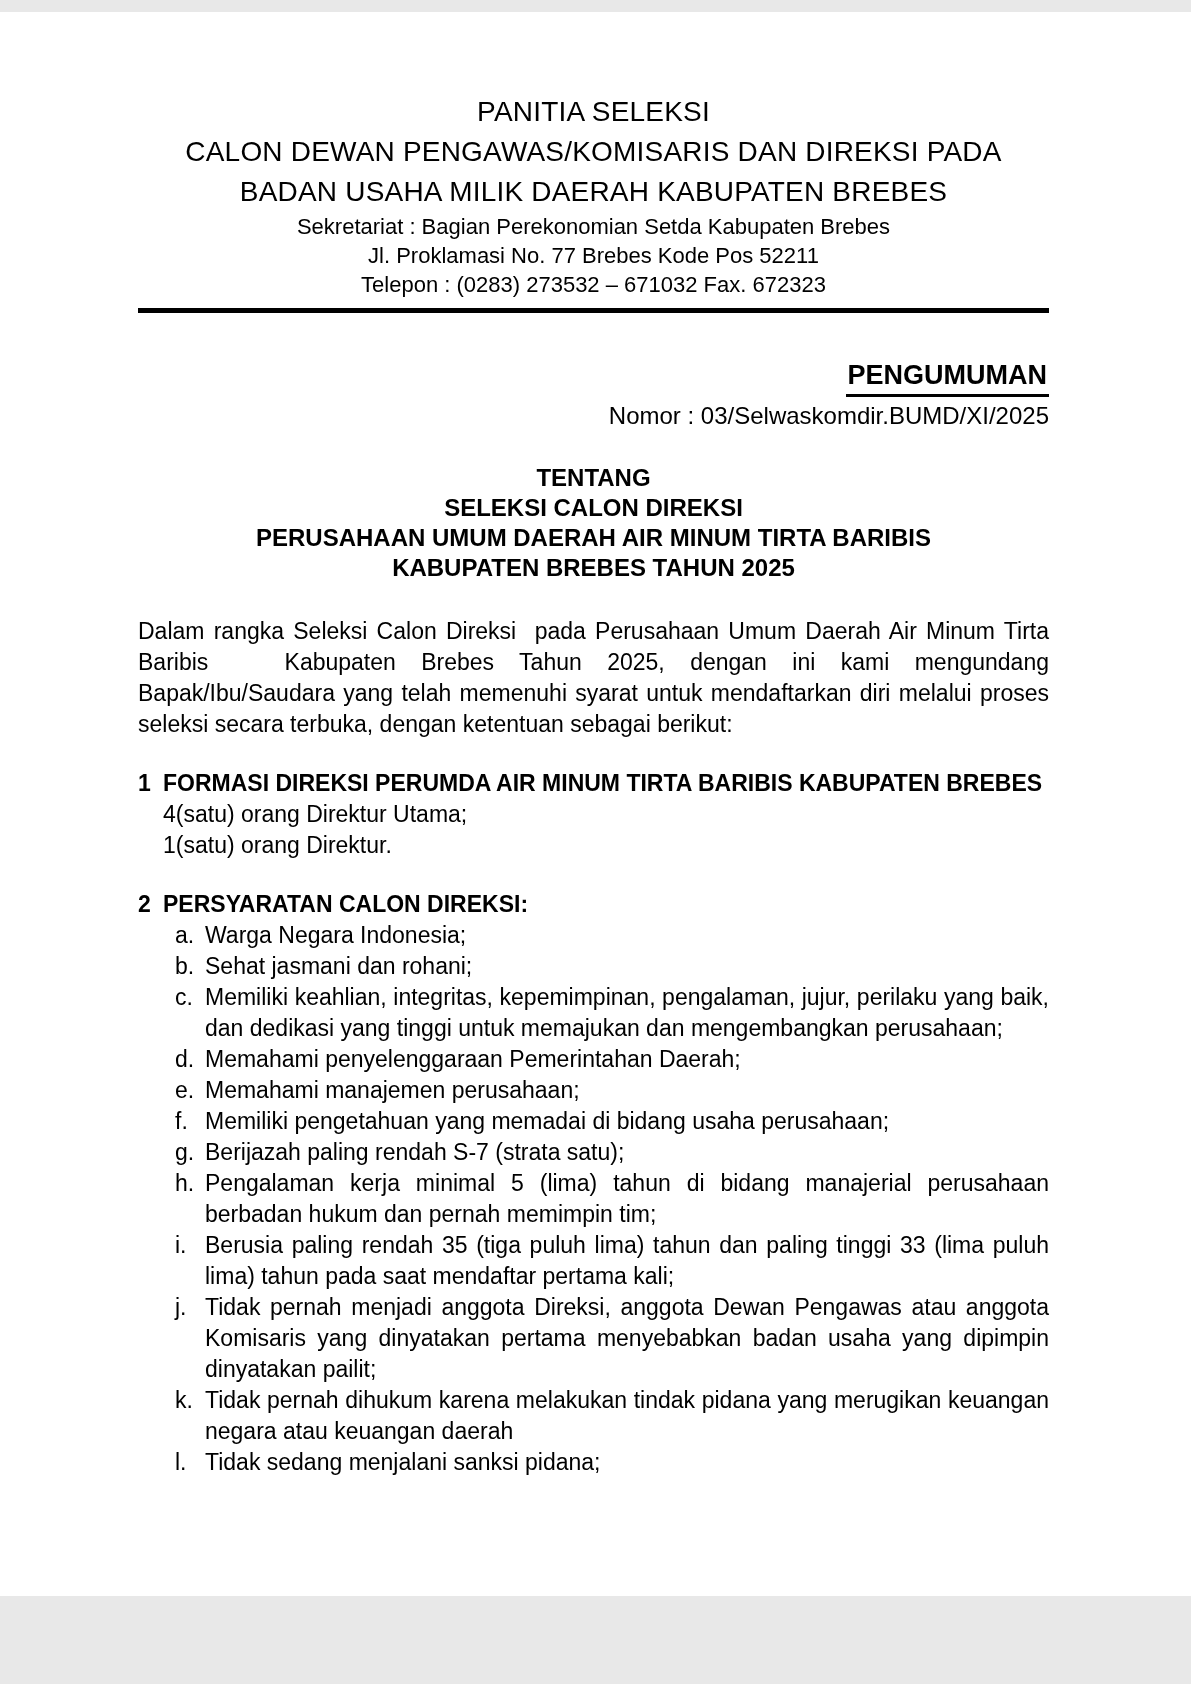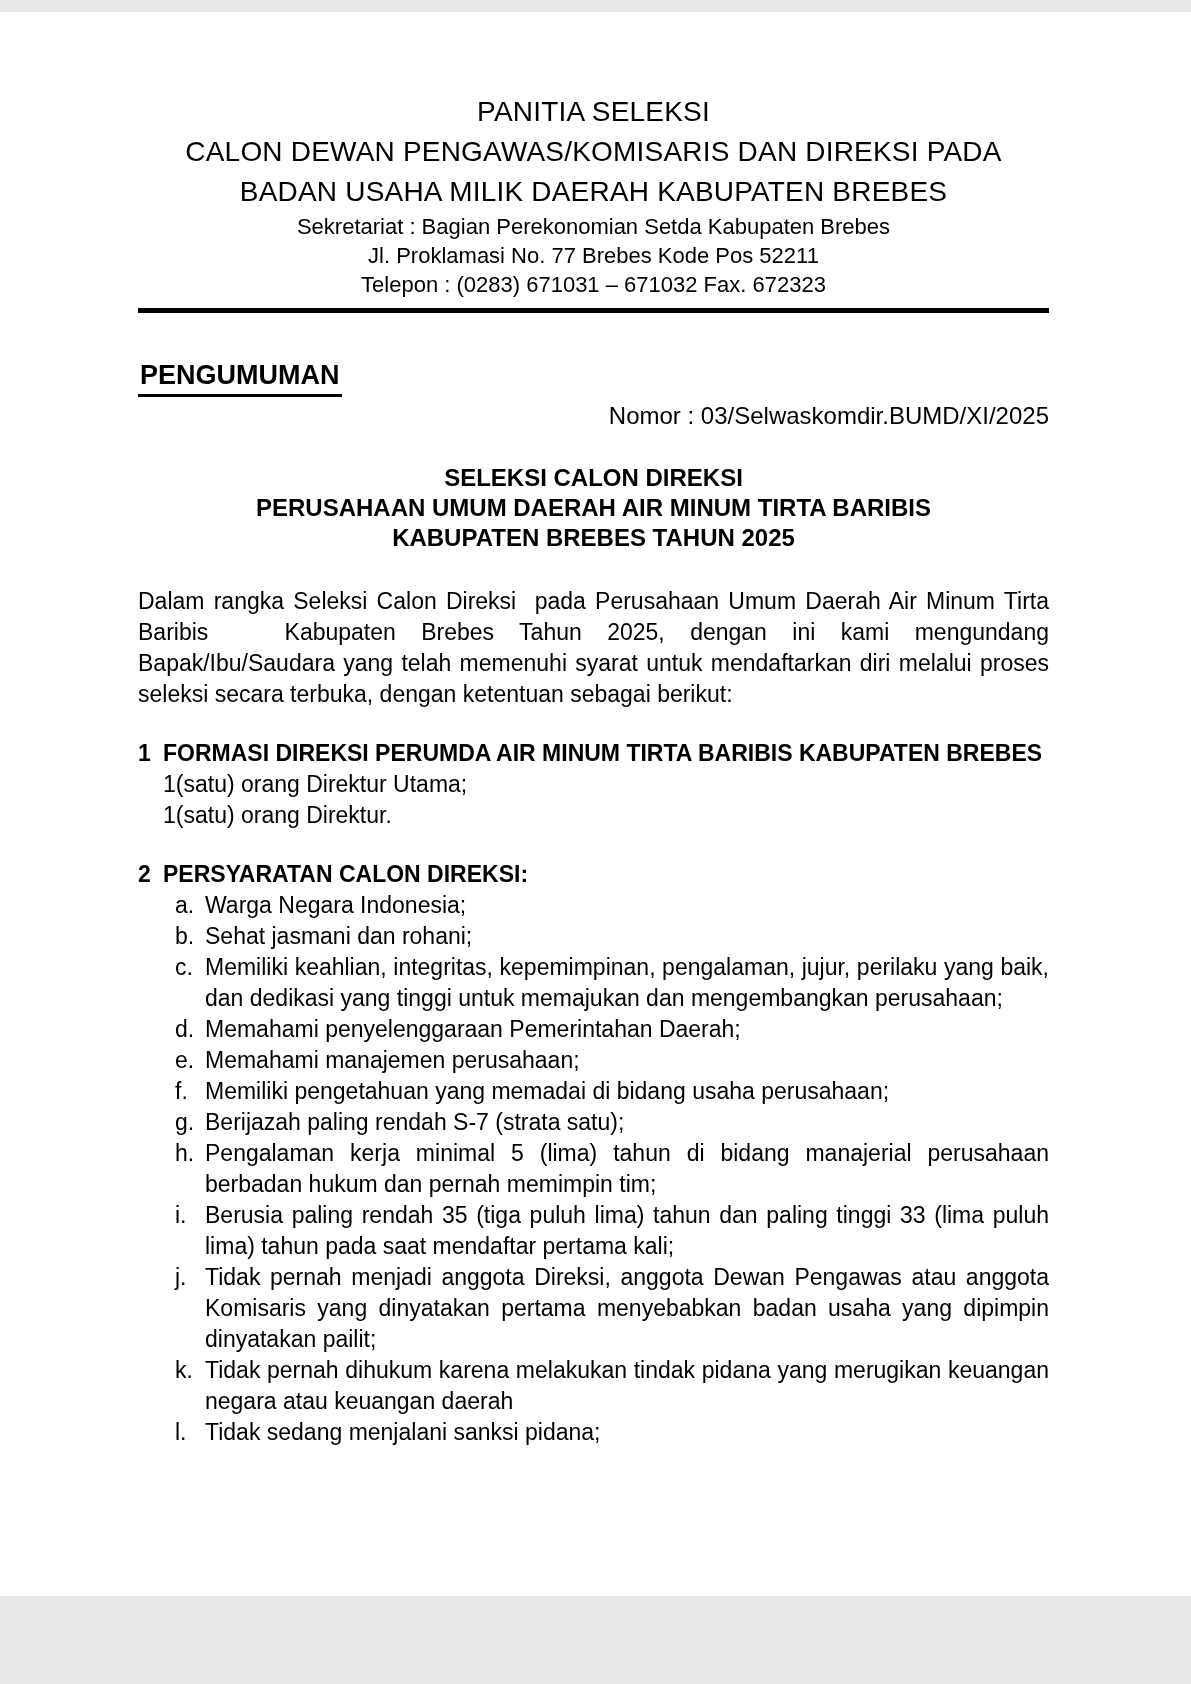--- a/index.html
+++ b/index.html
@@ -17,21 +17,21 @@
   .letterhead { text-align: center; }
   .lh-main { font-size: 28px; line-height: 40px; letter-spacing: 0.2px; }
   .lh-sub  { font-size: 22px; line-height: 29px; }
   .rule-double {
     margin-top: 9px;
     height: 3px;
     border-top: 2px solid #000;
     border-bottom: 3px solid #000;
   }
   
-  .doc-title { text-align: left; margin-top: 44px; font-size: 27px; font-weight: bold; line-height: 36px; }
+  .doc-title { text-align: right; margin-top: 44px; font-size: 27px; font-weight: bold; line-height: 36px; }
   .doc-title .underlined { display: inline-block; border-bottom: 3px solid #000; padding: 0 2px 1px 2px; }
   .doc-number { text-align: right; font-size: 24px; line-height: 31px; margin-top: 3px; }
   .about { text-align: center; margin-top: 32px; font-weight: bold; font-size: 24px; line-height: 30px; }
   
   .intro {
     margin-top: 33px;
     font-size: 23px;
     line-height: 31px;
     text-align: justify;
     white-space: pre-wrap;
@@ -50,48 +50,49 @@
 <body>
 
 <div class="page">
 
   <header class="letterhead">
     <div class="lh-main">PANITIA SELEKSI</div>
     <div class="lh-main">CALON DEWAN PENGAWAS/KOMISARIS DAN DIREKSI PADA</div>
     <div class="lh-main">BADAN USAHA MILIK DAERAH KABUPATEN BREBES</div>
     <div class="lh-sub">Sekretariat : Bagian Perekonomian Setda Kabupaten Brebes</div>
     <div class="lh-sub">Jl. Proklamasi No. 77 Brebes Kode Pos 52211</div>
-    <div class="lh-sub">Telepon : (0283) 671031 – 671032 Fax. 672323</div>
+    <div class="lh-sub">Telepon : (0283) 273532 – 671032 Fax. 672323</div>
   </header>
 
   <div class="rule-double"></div>
 
   <main>
 
     <div class="doc-title">
       <span class="underlined">PENGUMUMAN</span>
     </div>
     <div class="doc-number">Nomor : 03/Selwaskomdir.BUMD/XI/2025</div>
 
     <div class="about">
+      <div>TENTANG</div>
       <div>SELEKSI CALON DIREKSI</div>
       <div>PERUSAHAAN UMUM DAERAH AIR MINUM TIRTA BARIBIS</div>
       <div>KABUPATEN BREBES TAHUN 2025</div>
     </div>
 
     <p class="intro">Dalam rangka Seleksi Calon Direksi  pada Perusahaan Umum Daerah Air Minum Tirta Baribis   Kabupaten Brebes Tahun 2025, dengan ini kami mengundang Bapak/Ibu/Saudara yang telah memenuhi syarat untuk mendaftarkan diri melalui proses seleksi secara terbuka, dengan ketentuan sebagai berikut:</p>
 
     <div id="sections">
         <section class="doc-section">
           <div class="sec-head">
             <span class="sec-num">1</span>
             <span class="sec-title">FORMASI DIREKSI  PERUMDA AIR MINUM TIRTA BARIBIS KABUPATEN BREBES</span>
           </div>
           <div class="sec-items">
-            <div class="item plain">1(satu) orang Direktur Utama;</div>
+            <div class="item plain">4(satu) orang Direktur Utama;</div>
             <div class="item plain">1(satu) orang Direktur.</div>
           </div>
         </section>
         <section class="doc-section">
           <div class="sec-head">
             <span class="sec-num">2</span>
             <span class="sec-title">PERSYARATAN CALON DIREKSI:</span>
           </div>
           <div class="sec-items">
             <div class="item lettered">

